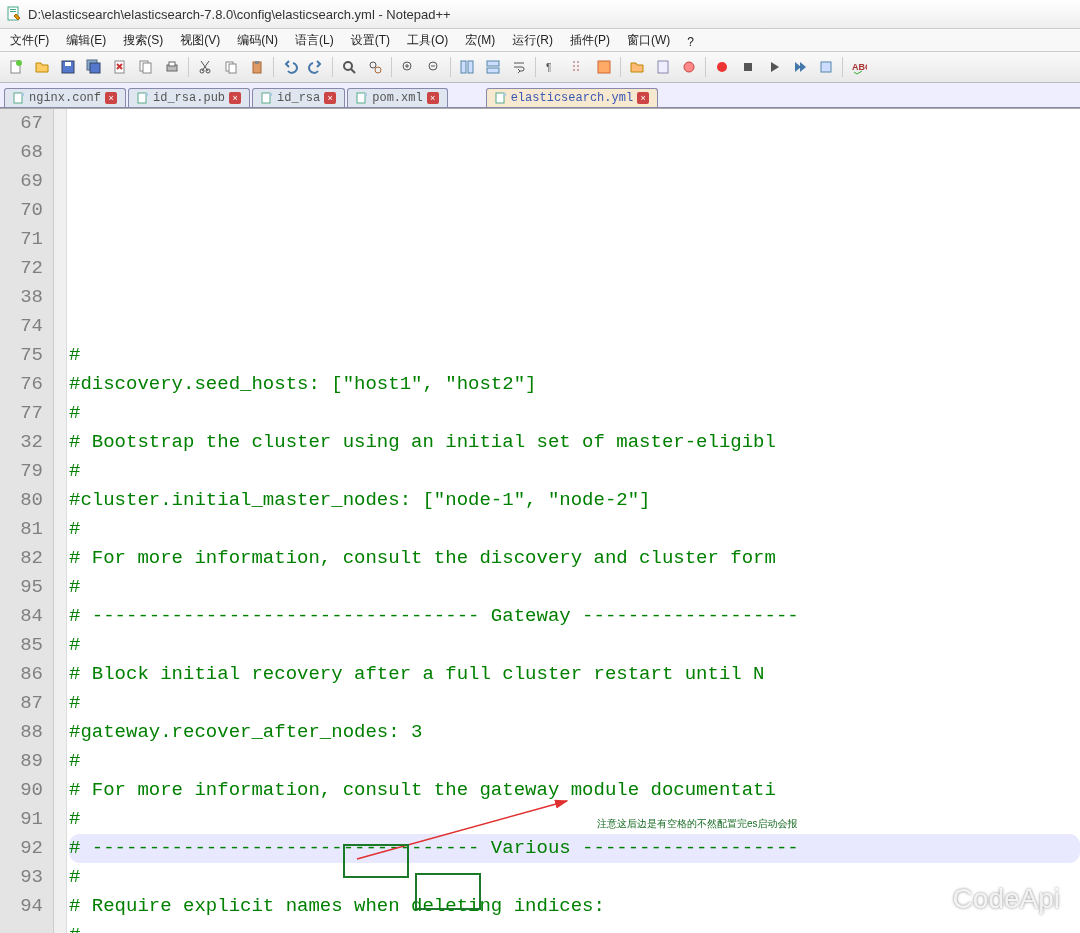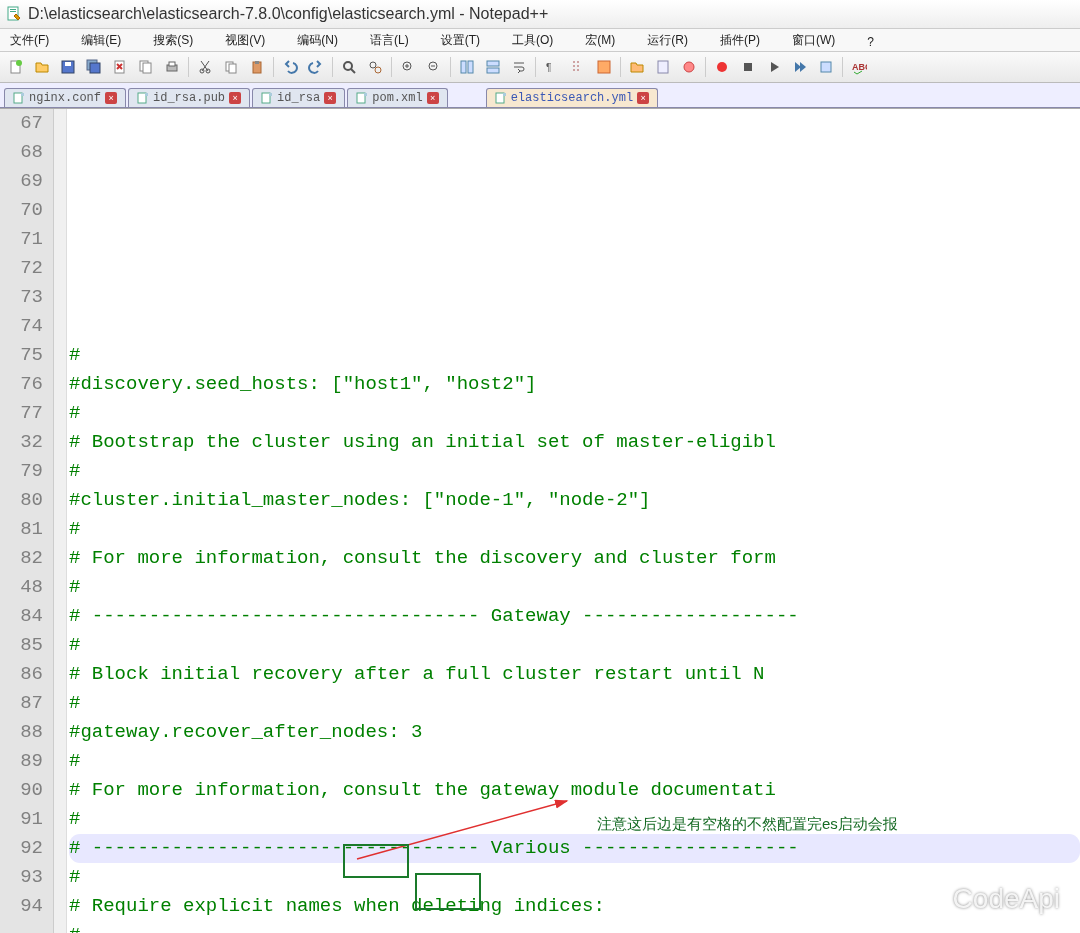--- a/index.html
+++ b/index.html
@@ -1,38 +1,38 @@
 <!DOCTYPE html>
 <html><head>
 <meta charset="utf-8">
 <style>
   html,body{margin:0;padding:0;font-family:"Microsoft YaHei","Segoe UI",sans-serif;font-size:12px;background:#f0f0f0;color:#000;}
   .window{width:1080px;height:933px;background:#fff;position:relative;overflow:hidden;}
   .titlebar{display:flex;align-items:center;height:28px;background:linear-gradient(#fff,#eee);border-bottom:1px solid #ccc;padding:0 6px;gap:6px;}
   .titlebar .icon{width:16px;height:16px;display:inline-block;}
-  .titlebar .title{font-size:16px;color:#333;}
-  .menubar{display:flex;align-items:flex-end;height:22px;background:#f8f8f8;border-bottom:1px solid #ccc;padding:0 4px;gap:20px;}
+  .titlebar .title{font-size:13px;color:#333;}
+  .menubar{display:flex;align-items:flex-end;height:22px;background:#f8f8f8;border-bottom:1px solid #ccc;padding:0 4px;gap:5px;}
   .menuitem{padding:2px 6px;color:#222;cursor:default;}
   .toolbar{display:flex;align-items:center;height:30px;background:linear-gradient(#fafafa,#e9e9e9);border-bottom:1px solid #bbb;padding:0 4px;gap:2px;}
   .tbtn{width:22px;height:22px;display:flex;align-items:center;justify-content:center;border:1px solid transparent;border-radius:2px;cursor:default;}
   .tsep{width:1px;height:20px;background:#ccc;margin:0 2px;}
   .tabbar{display:flex;align-items:flex-end;height:24px;background:#eef;border-bottom:1px solid #88a;padding-left:4px;gap:0;overflow:hidden;}
   .tab{display:flex;align-items:center;gap:4px;padding:2px 8px;background:#e0e6f0;border:1px solid #88a;border-bottom:none;border-top-left-radius:3px;border-top-right-radius:3px;font-family:"Courier New",monospace;font-size:12px;color:#555;cursor:default;margin-right:2px;}
   .tab.active{background:#f7e8d0;color:#3a58b5;margin-left:36px;}
   .tab .ficon{width:12px;height:12px;display:inline-block;}
   .tab .close{width:12px;height:12px;border-radius:2px;background:#c44;color:#fff;font-size:9px;line-height:12px;text-align:center;font-family:sans-serif;}
   .editor{display:flex;height:calc(933px - 28px - 22px - 30px - 24px);background:#fff;font-family:"Courier New",monospace;font-size:19px;line-height:29px;overflow:hidden;border-top:1px solid #aaa;}
   .gutter{background:#e4e4e4;color:#808080;text-align:right;padding:0 10px;user-select:none;border-right:1px solid #ccc;width:54px;box-sizing:border-box;}
   .gutter div{height:29px;}
   .margin{width:12px;background:#f0f0f0;border-right:1px solid #ddd;}
   .code{flex:1;white-space:pre;position:relative;padding-left:2px;}
   .code .line{height:29px;white-space:pre;}
   .code .highlight{background:#e8e8ff;border-radius:11px;}
   .comment{color:#008000;}
-  .annotation{position:absolute;color:#156a23;font-size:15px;font-family:"Microsoft YaHei",sans-serif;}
+  .annotation{position:absolute;color:#156a23;font-size:10px;font-family:"Microsoft YaHei",sans-serif;}
   .box{position:absolute;border:2px solid #1a7a2a;}
   .watermark{position:absolute;right:20px;bottom:18px;color:rgba(255,255,255,.85);font-size:28px;font-family:sans-serif;display:flex;align-items:flex-end;gap:4px;text-shadow:0 0 3px rgba(0,0,0,.5);}
   .watermark .wm-icon{width:26px;height:26px;border-radius:50%;background:rgba(255,255,255,.4);display:flex;align-items:center;justify-content:center;font-size:14px;}
   svg{display:block;}
 </style>
 </head>
 <body>
 
 <div class="window">
 
@@ -310,31 +310,31 @@
     </div>
 
   <div class="editor">
     <div class="gutter" id="gutter">
         <div>67</div>
         <div>68</div>
         <div>69</div>
         <div>70</div>
         <div>71</div>
         <div>72</div>
-        <div>73</div>
+        <div>38</div>
         <div>74</div>
         <div>75</div>
         <div>76</div>
         <div>77</div>
         <div>32</div>
         <div>79</div>
         <div>80</div>
         <div>81</div>
         <div>82</div>
-        <div>48</div>
+        <div>95</div>
         <div>84</div>
         <div>85</div>
         <div>86</div>
         <div>87</div>
         <div>88</div>
         <div>89</div>
         <div>90</div>
         <div>91</div>
         <div>92</div>
         <div>93</div>

